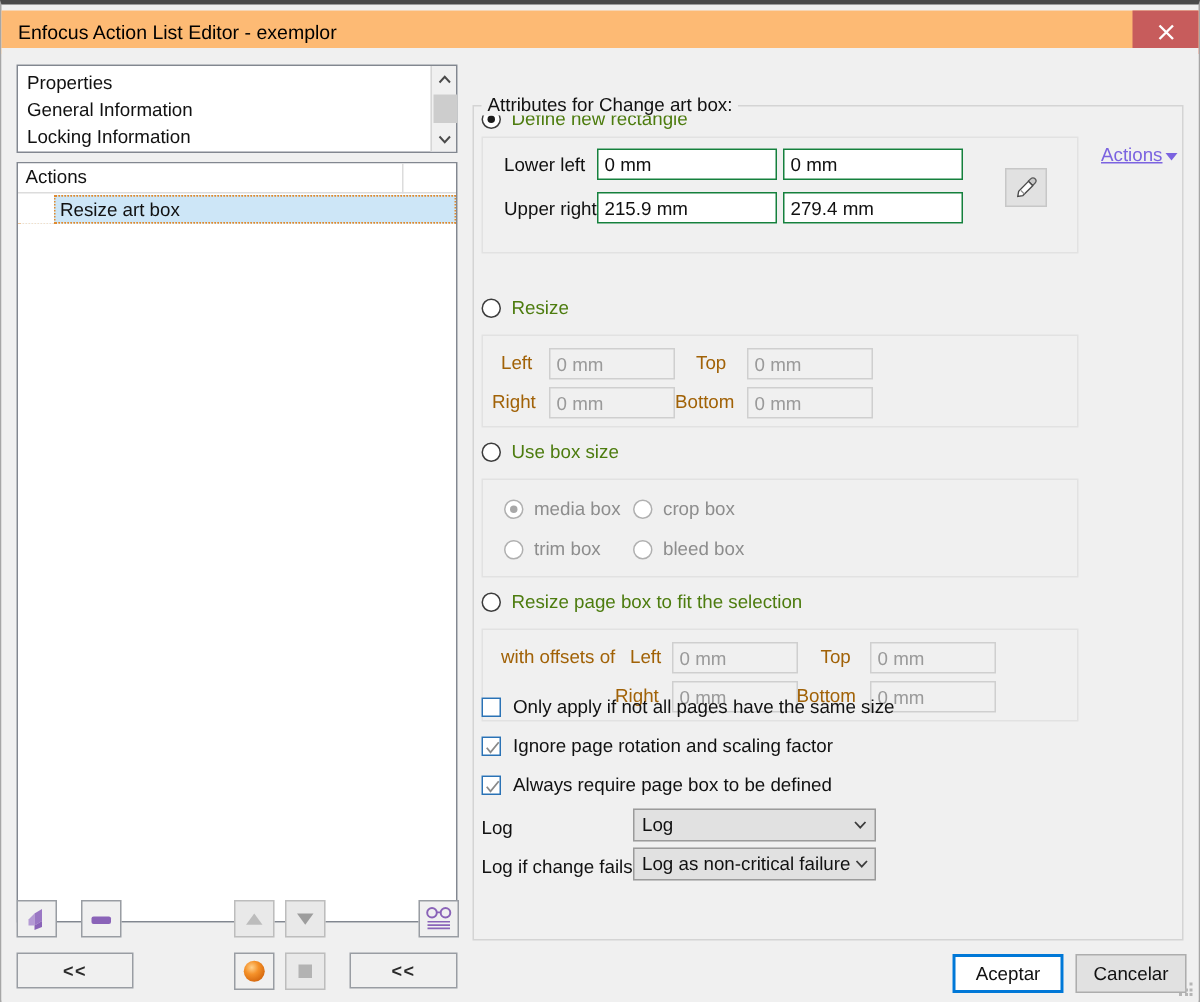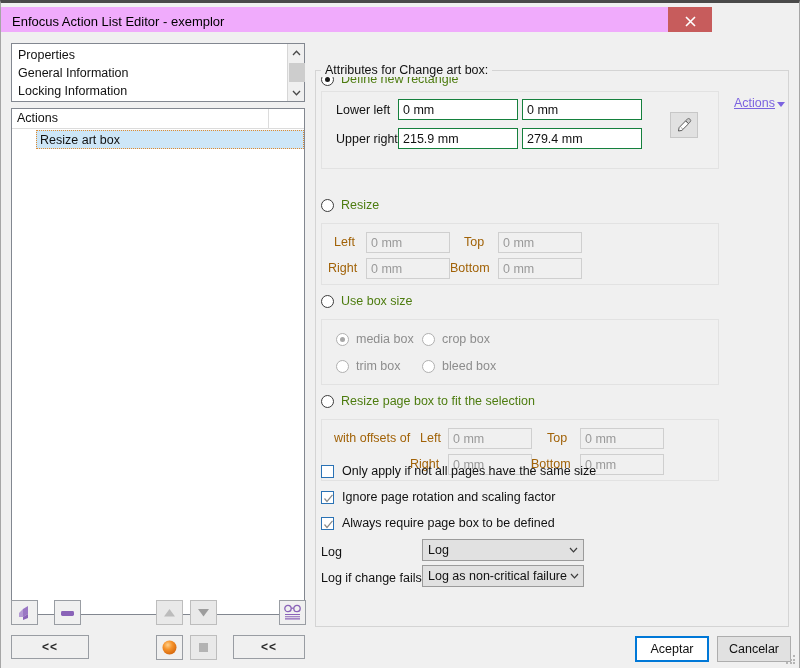--- a/index.html
+++ b/index.html
@@ -23,23 +23,23 @@
     background: #f0f0f0;
     border-top: 3px solid #4a4a4a;
     border-left: 1px solid #a6a6a6;
     border-right: 1px solid #a6a6a6;
     border-bottom: 1px solid #a6a6a6;
   }
   
   .titlebar {
     position: absolute;
     left: 0; top: 4px;
-    width: 711px;
+    width: 798px;
     height: 29px;
-    background: #f0abfc;
+    background: #fdba74;
   }
   .titlebar-text {
     position: absolute;
     left: 11px;
     top: 7px;
     font-size: 13px;
     color: #000000;
     white-space: nowrap;
   }
   .close-btn {

